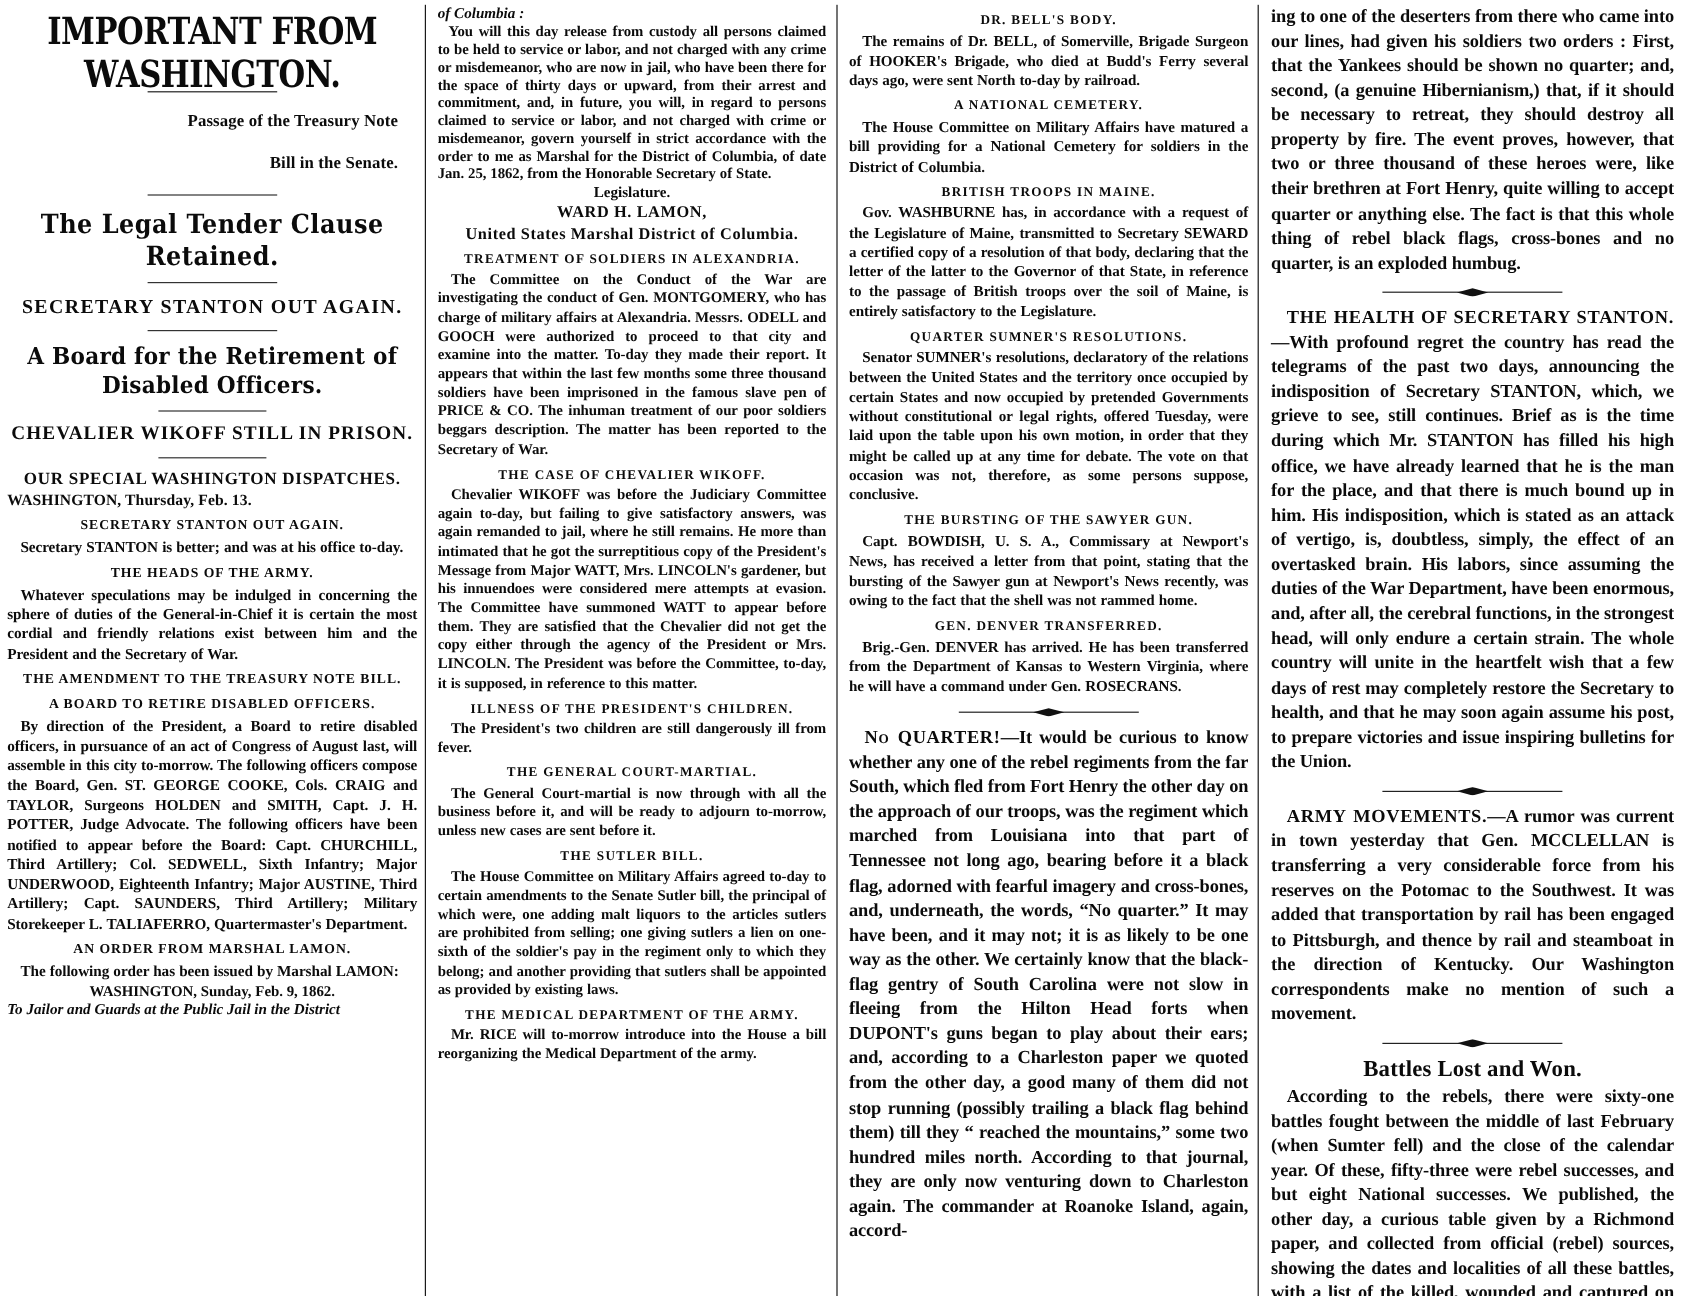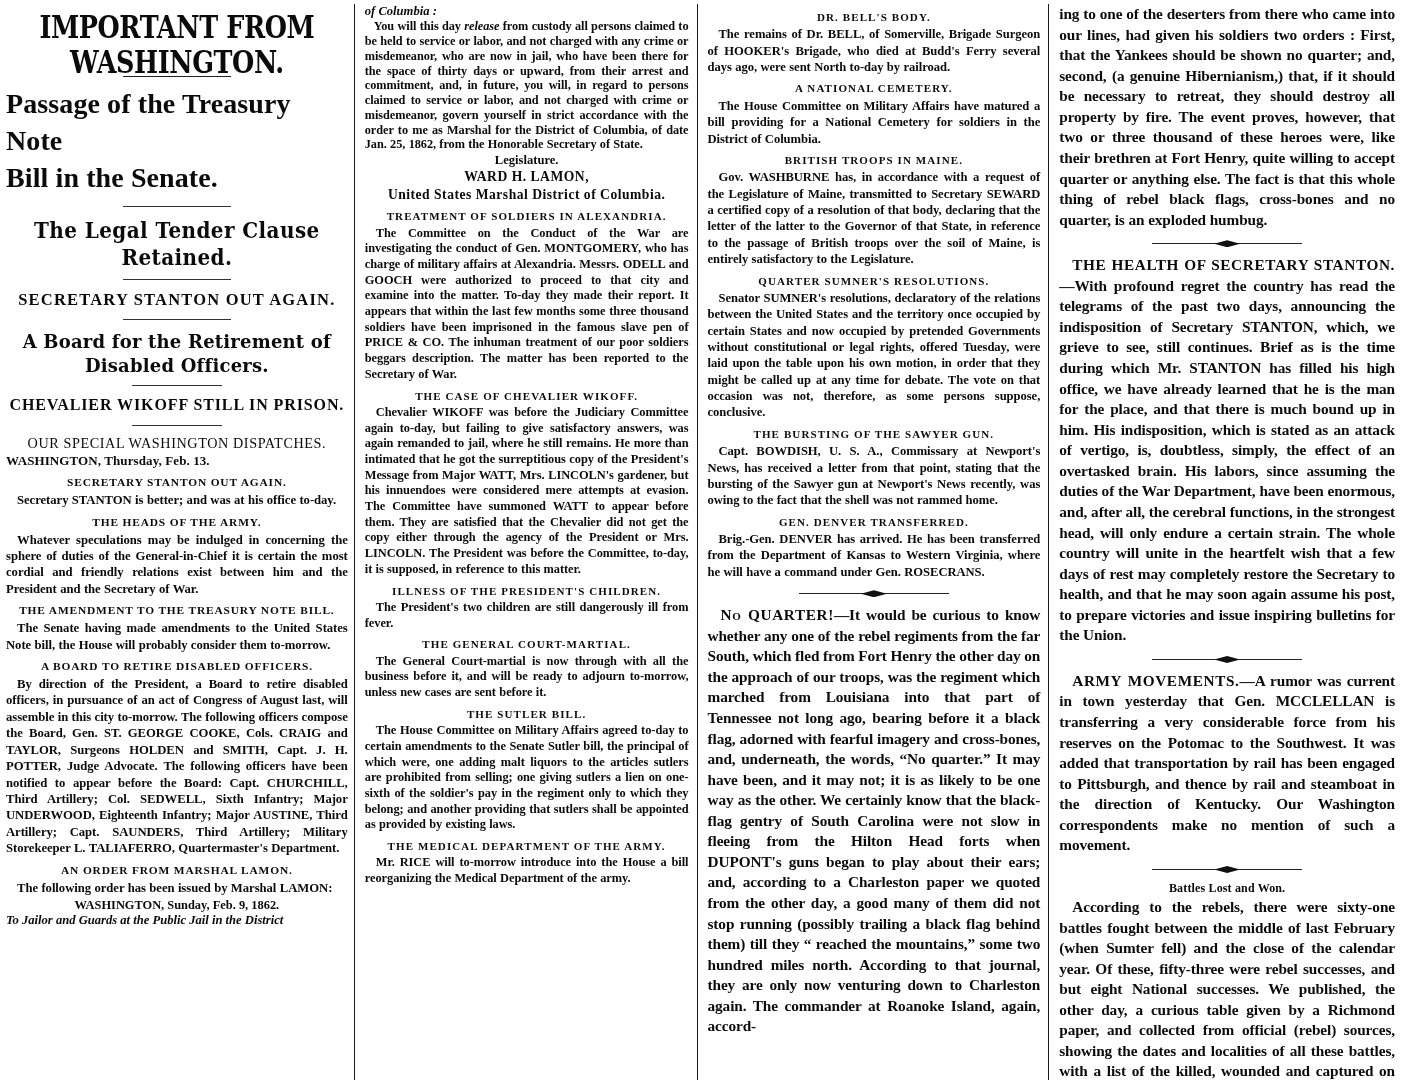--- a/index.html
+++ b/index.html
@@ -36,25 +36,25 @@
     letter-spacing:-0.4px;
     text-align:center;
     line-height:1.12;
     margin:6px 0 0 0;
     transform:scaleY(1.22);
     transform-origin:center top;
   }
   .hd-2{
     font-family:"Liberation Serif",serif;
     font-weight:bold;
-    font-size:28px;
-    text-align:left;
+    font-size:14px;
+    text-align:right;
     line-height:1.32;
     letter-spacing:0.1px;
-    margin:0;
+    margin:16px;
   }
   .hd-3{
     font-family:"DejaVu Serif",serif;
     font-weight:bold;
     font-size:20px;
     text-align:center;
     line-height:1.34;
     letter-spacing:0.4px;
     margin:0;
     transform:scaleY(1.1);
@@ -121,21 +121,21 @@
     font-weight:bold;
     font-size:11.4px;
     letter-spacing:0.85px;
     text-align:center;
     margin:7px 0 2px 0;
     line-height:1.22;
   }
   .subhead.big{font-size:11px;letter-spacing:1.1px;}
   .dispatch-head{
     font-family:"Liberation Serif",serif;
-    font-weight:normal;
+    font-weight:bold;
     font-size:14.2px;
     letter-spacing:0.6px;
     text-align:center;
     margin:4px 0 1px 0;
   }
   .dateline{
     text-align:left;
     font-size:13px;
     font-weight:bold;
     margin:0 2px 2px 0;
@@ -175,26 +175,26 @@
     font-family:"Liberation Serif",serif;
     font-size:15.3px;
     line-height:1.345;
     text-align:justify;
     text-indent:13px;
     margin:0;
     font-weight:bold;
     letter-spacing:-0.1px;
   }
   p.lead.noind{text-indent:0;}
-  .ital{font-style:italic;}
+  .ital{}
   .runhead{font-variant:small-caps;letter-spacing:0.6px;font-weight:bold;}
   .story-title{
     font-family:"Liberation Serif",serif;
     font-weight:bold;
-    font-size:12px;
+    font-size:19px;
     text-align:center;
     letter-spacing:0.15px;
     margin:2px 0 1px 0;
   }
   .italine{
     font-style:italic;font-weight:bold;font-size:12.6px;
     text-align:left;margin:0;line-height:1.22;
   }
   .centerline{
     text-align:center;font-weight:bold;font-size:12.4px;margin:2px 0 0 0;
@@ -231,21 +231,20 @@
     <div class="dispatch-head">OUR SPECIAL WASHINGTON DISPATCHES.</div>
     <div class="dateline">WASHINGTON, Thursday, Feb. 13.</div>
 
     <div class="subhead">SECRETARY STANTON OUT AGAIN.</div>
     <p class="body">Secretary STANTON is better; and was at his office to-day.</p>
 
     <div class="subhead">THE HEADS OF THE ARMY.</div>
     <p class="body">Whatever speculations may be indulged in concerning the sphere of duties of the General-in-Chief it is certain the most cordial and friendly relations exist between him and the President and the Secretary of War.</p>
 
     <div class="subhead">THE AMENDMENT TO THE TREASURY NOTE BILL.</div>
-    <p class="body">The Senate having made amendments to the United States Note bill, the House will probably consider them to-morrow.</p>
 
     <div class="subhead">A BOARD TO RETIRE DISABLED OFFICERS.</div>
     <p class="body">By direction of the President, a Board to retire disabled officers, in pursuance of an act of Congress of August last, will assemble in this city to-morrow. The following officers compose the Board, Gen. ST. GEORGE COOKE, Cols. CRAIG and TAYLOR, Surgeons HOLDEN and SMITH, Capt. J. H. POTTER, Judge Advocate. The following officers have been notified to appear before the Board: Capt. CHURCHILL, Third Artillery; Col. SEDWELL, Sixth Infantry; Major UNDERWOOD, Eighteenth Infantry; Major AUSTINE, Third Artillery; Capt. SAUNDERS, Third Artillery; Military Storekeeper L. TALIAFERRO, Quartermaster's Department.</p>
 
     <div class="subhead">AN ORDER FROM MARSHAL LAMON.</div>
     <p class="body">The following order has been issued by Marshal LAMON:</p>
 
     <div class="centerline">WASHINGTON, Sunday, Feb. 9, 1862.</div>
     <p class="italine">To Jailor and Guards at the Public Jail in the District</p>
   </div>

